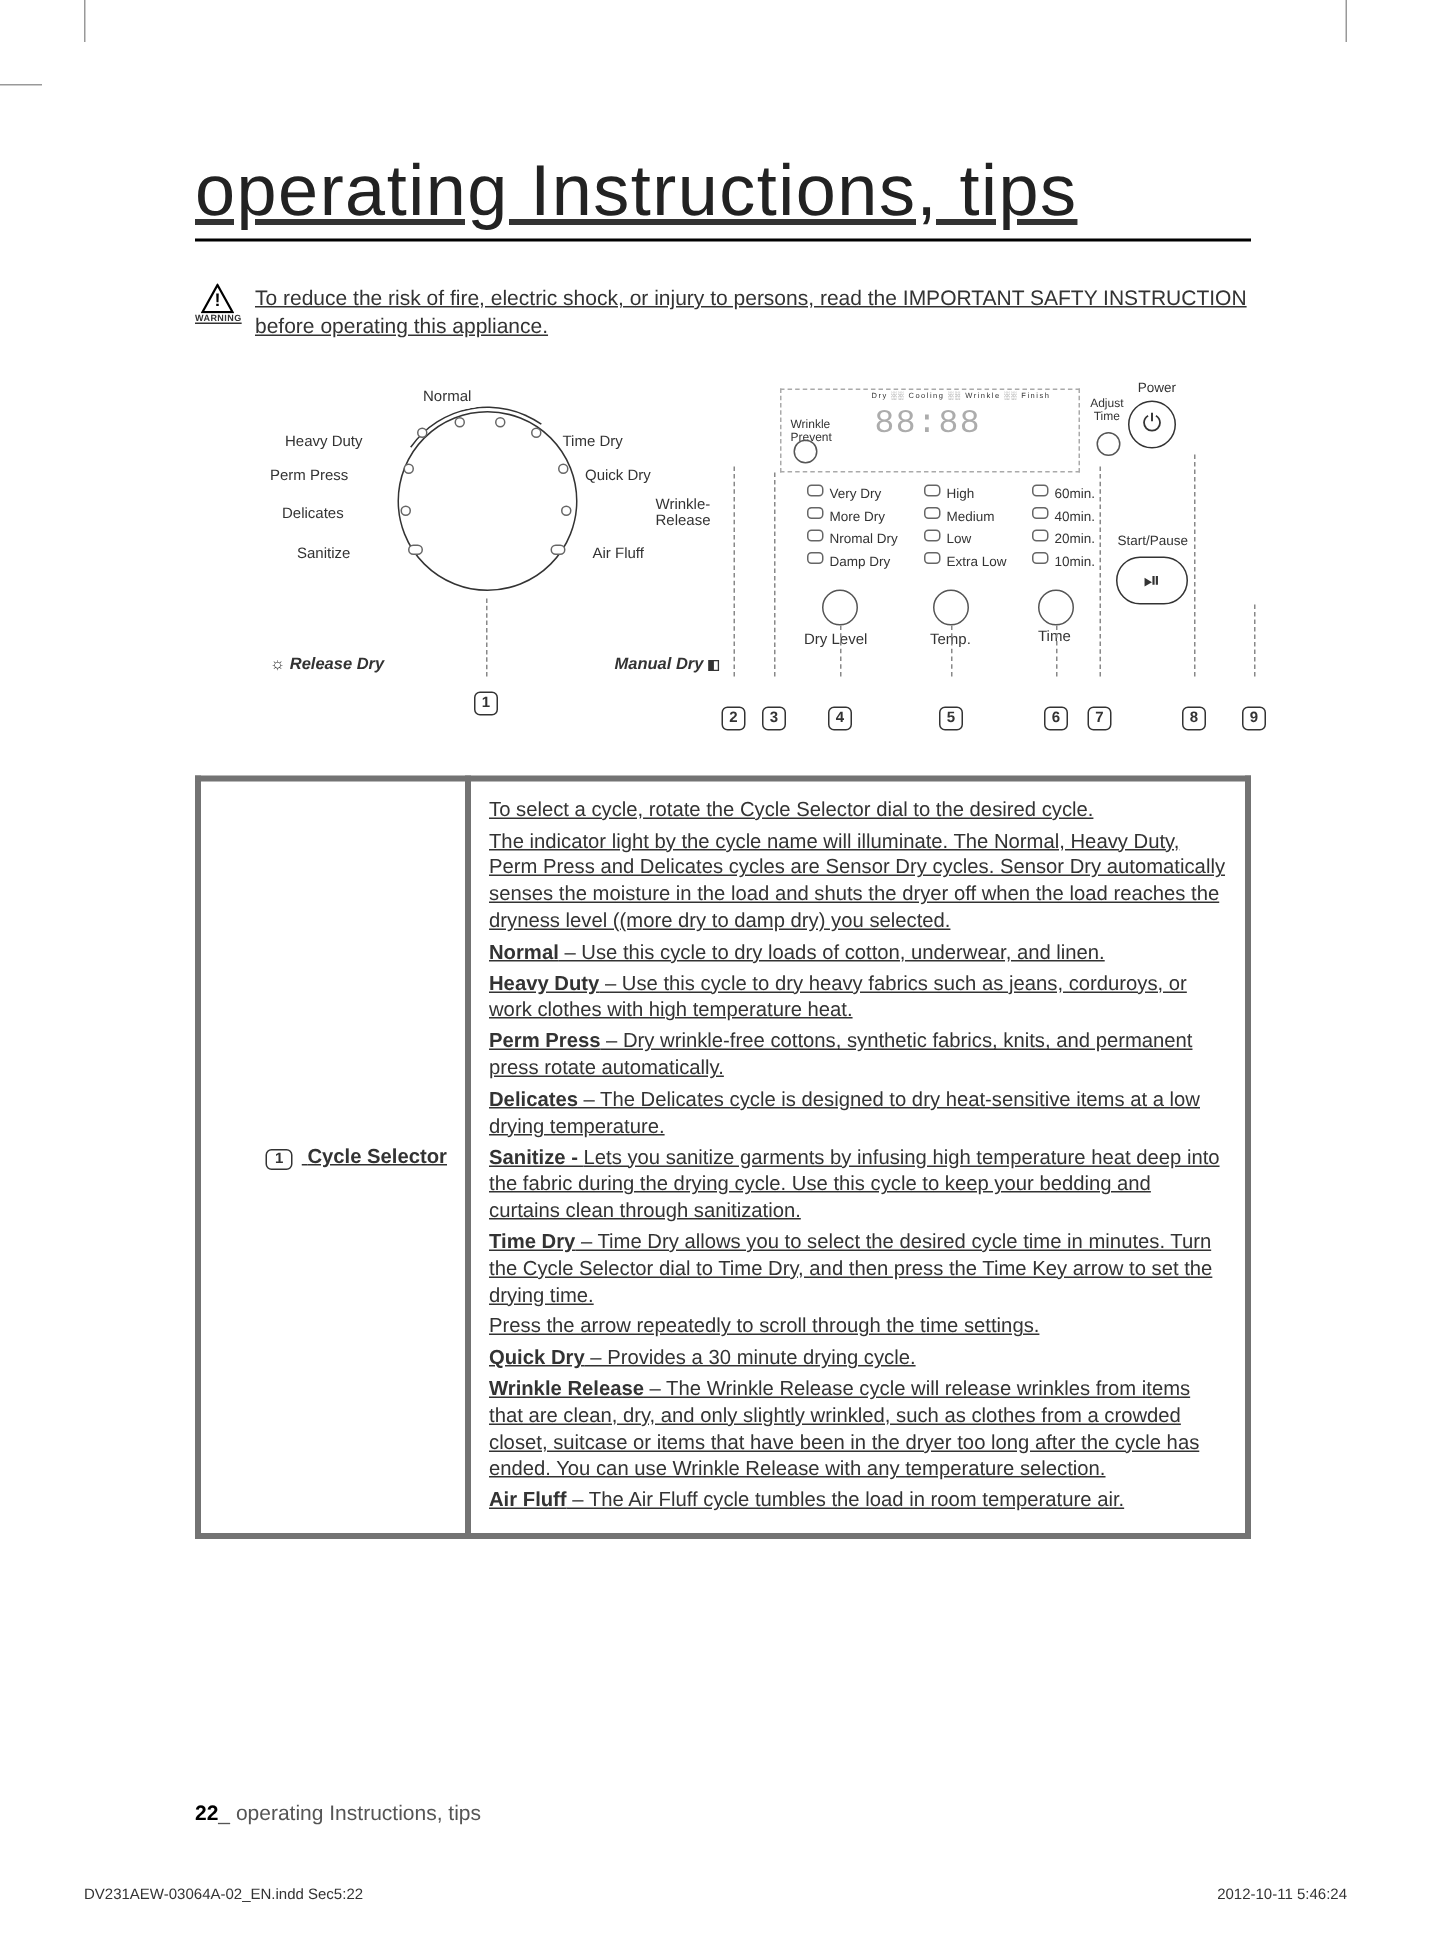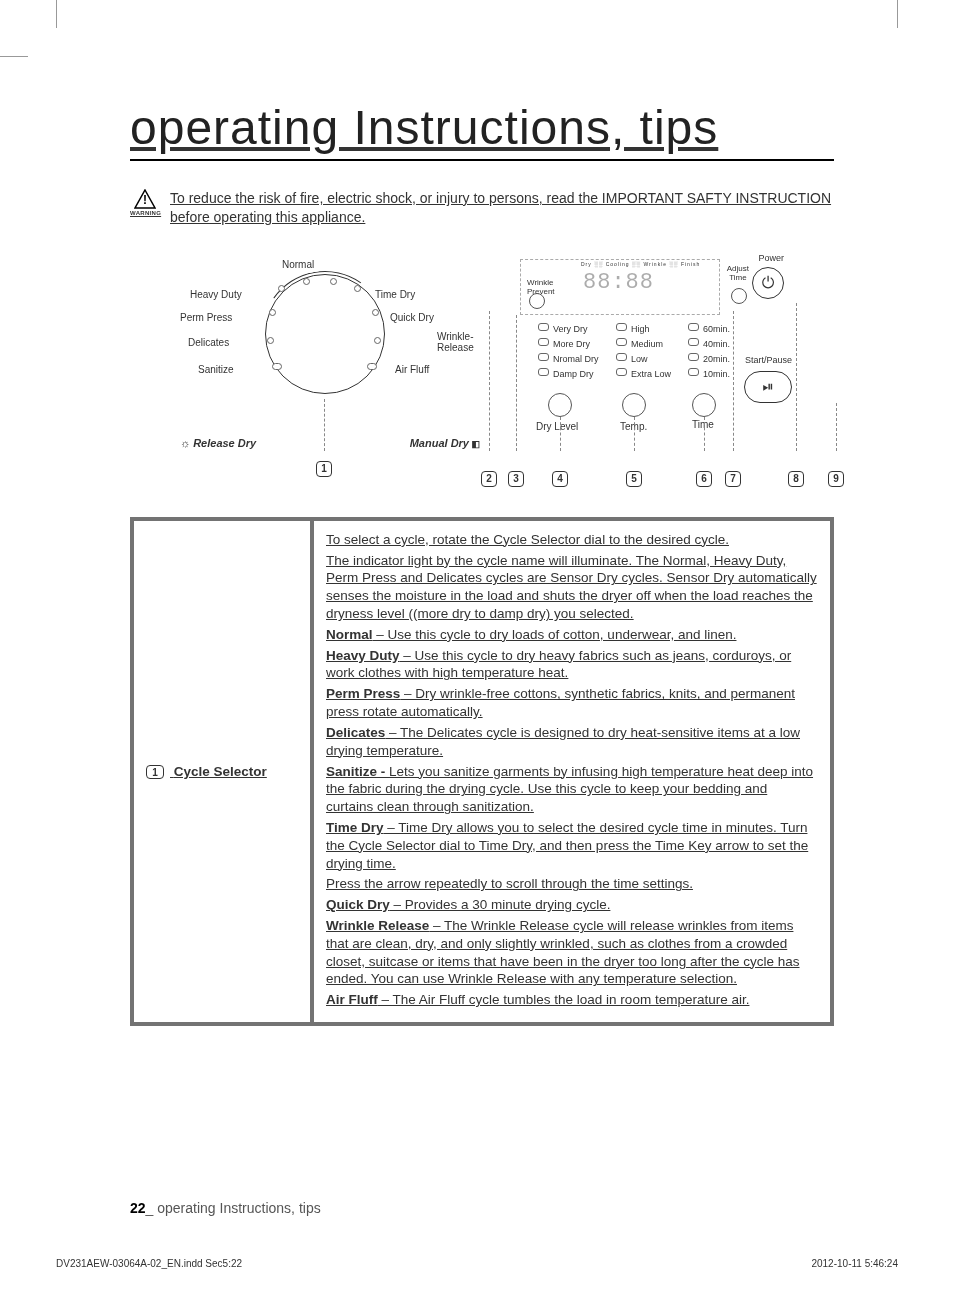--- a/index.html
+++ b/index.html
@@ -101,21 +101,21 @@
       font-weight: bold; display: flex; align-items: center; justify-content: center;
       position: absolute; bottom: -28px; background: #fff;
     }
     .callout-line { position: absolute; border-left: 1px dashed #888; }
 
     
     table.spec { border-collapse: collapse; width: 100%; font-size: 13.5px; }
     table.spec td {
       border: 4px solid #737373; padding: 10px 12px; vertical-align: middle;
     }
-    table.spec td.num-cell { width: 180px; font-weight: bold; white-space: nowrap; }
+    table.spec td.num-cell { width: 180px; font-weight: bold; white-space: nowrap; text-align: right; }
     .num-pill {
       display: inline-flex; width: 18px; height: 14px; border: 1.3px solid #333; border-radius: 4px;
       align-items: center; justify-content: center; font-size: 10px; margin-right: 6px; font-weight: bold;
     }
     .desc p { margin-bottom: 3px; line-height: 1.32; }
     .desc b { font-weight: bold; }
 
     .footer {
       position: absolute; left: 130px; bottom: 75px;
       font-size: 14px; color: #555;

